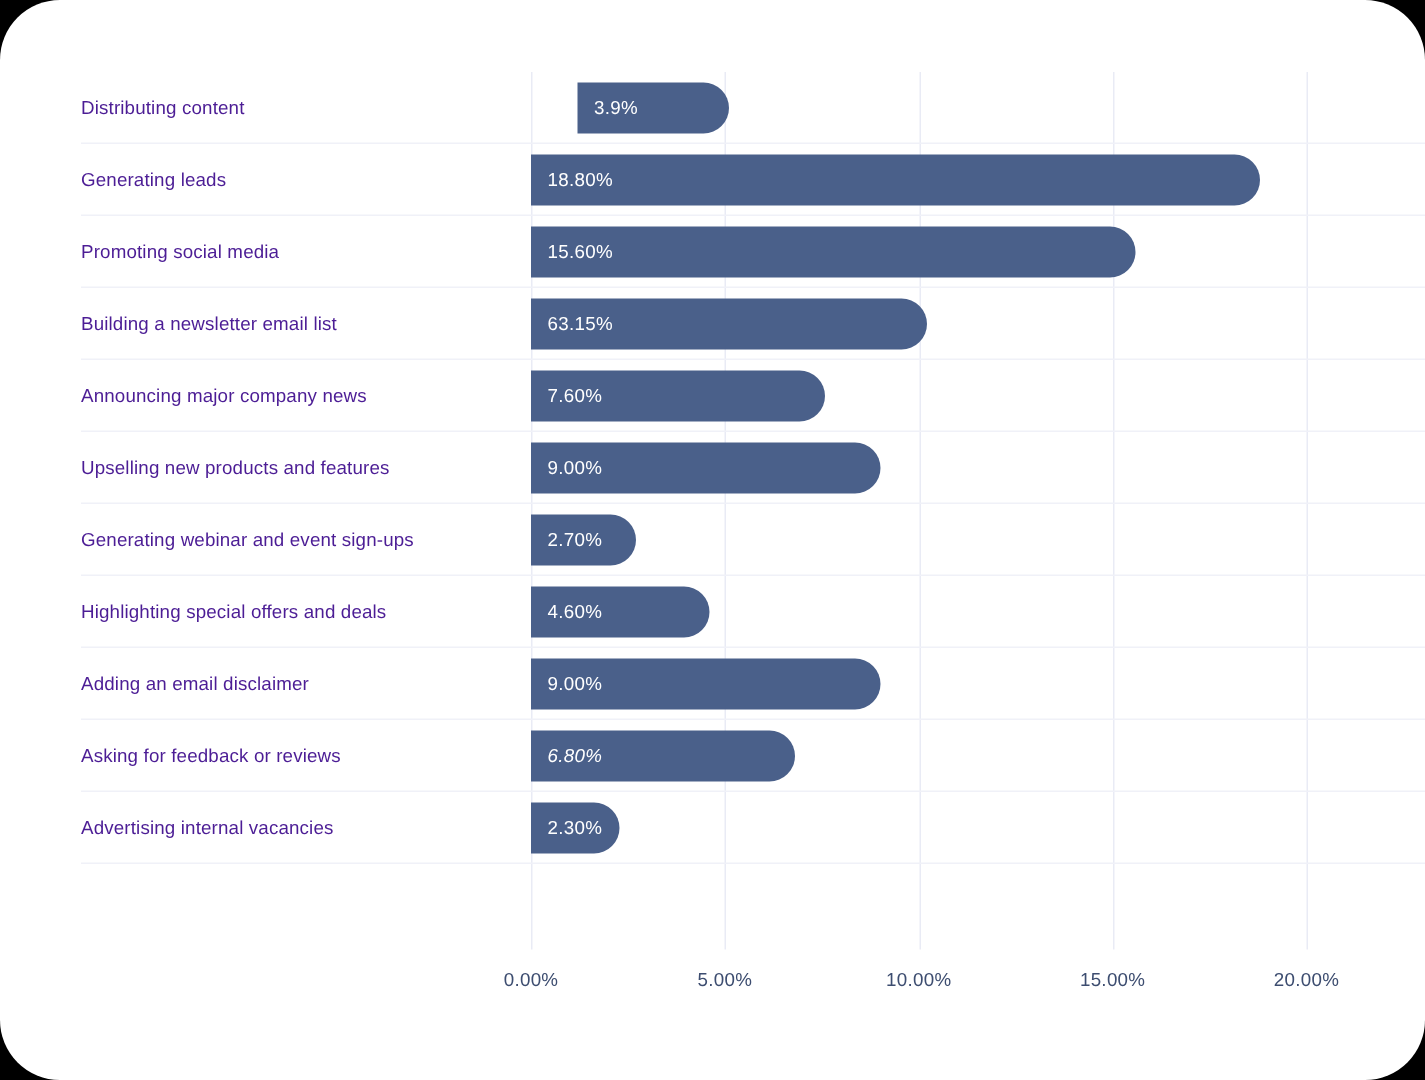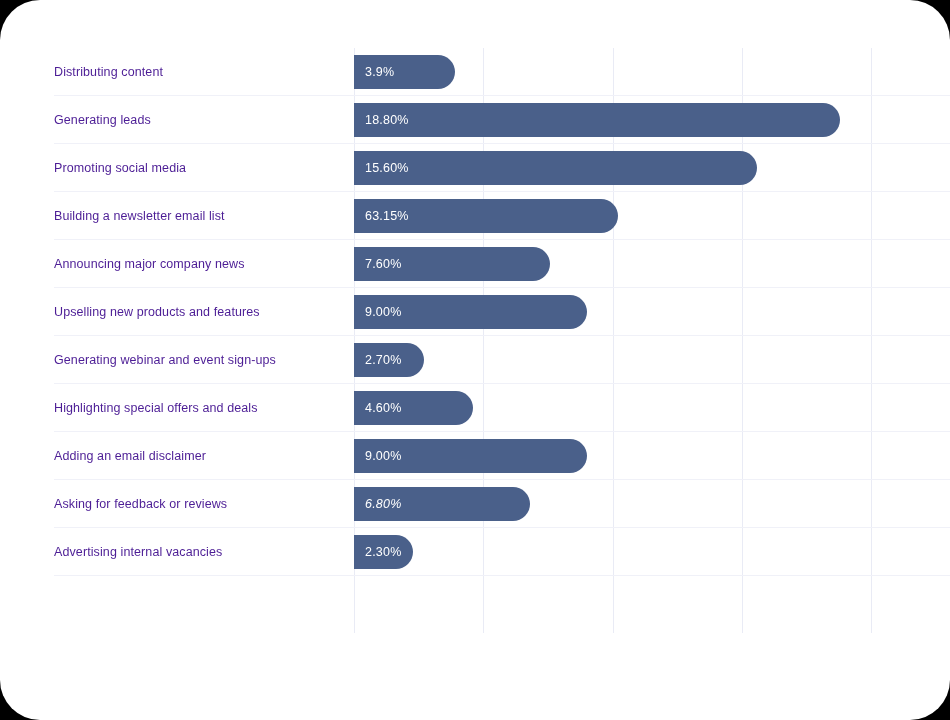--- a/index.html
+++ b/index.html
@@ -133,21 +133,21 @@
         <div class="vgrid" style="left: 354px;"></div>
         <div class="vgrid" style="left: 483.25px;"></div>
         <div class="vgrid" style="left: 612.5px;"></div>
         <div class="vgrid" style="left: 741.75px;"></div>
         <div class="vgrid" style="left: 871px;"></div>
       </div>
 
     <div id="rows">
         <div class="row">
           <div class="cat-label">Distributing content</div>
-          <div class="bar-wrap" style="width: 100.815px;">
+          <div class="bar-wrap" style="width: 100.815px; padding-left: 31px;">
             <div class="bar" style="width: 100%; background: rgb(74, 96, 138);">
               <span class="bar-value">3.9%</span>
             </div>
           </div>
           <div class="rowline"></div>
         </div>
         <div class="row">
           <div class="cat-label">Generating leads</div>
           <div class="bar-wrap" style="width: 485.98px;">
             <div class="bar" style="width: 100%; background: rgb(74, 96, 138);">
@@ -232,15 +232,22 @@
           <div class="cat-label">Advertising internal vacancies</div>
           <div class="bar-wrap" style="width: 59.455px;">
             <div class="bar" style="width: 100%; background: rgb(74, 96, 138);">
               <span class="bar-value">2.30%</span>
             </div>
           </div>
           <div class="rowline"></div>
         </div>
       </div>
 
+    <div id="xaxis">
+        <div class="xtick" style="left: 354px;">0.00%</div>
+        <div class="xtick" style="left: 483.25px;">5.00%</div>
+        <div class="xtick" style="left: 612.5px;">10.00%</div>
+        <div class="xtick" style="left: 741.75px;">15.00%</div>
+        <div class="xtick" style="left: 871px;">20.00%</div>
+      </div>
 
   </div>
 </div>
 
 </body></html>

